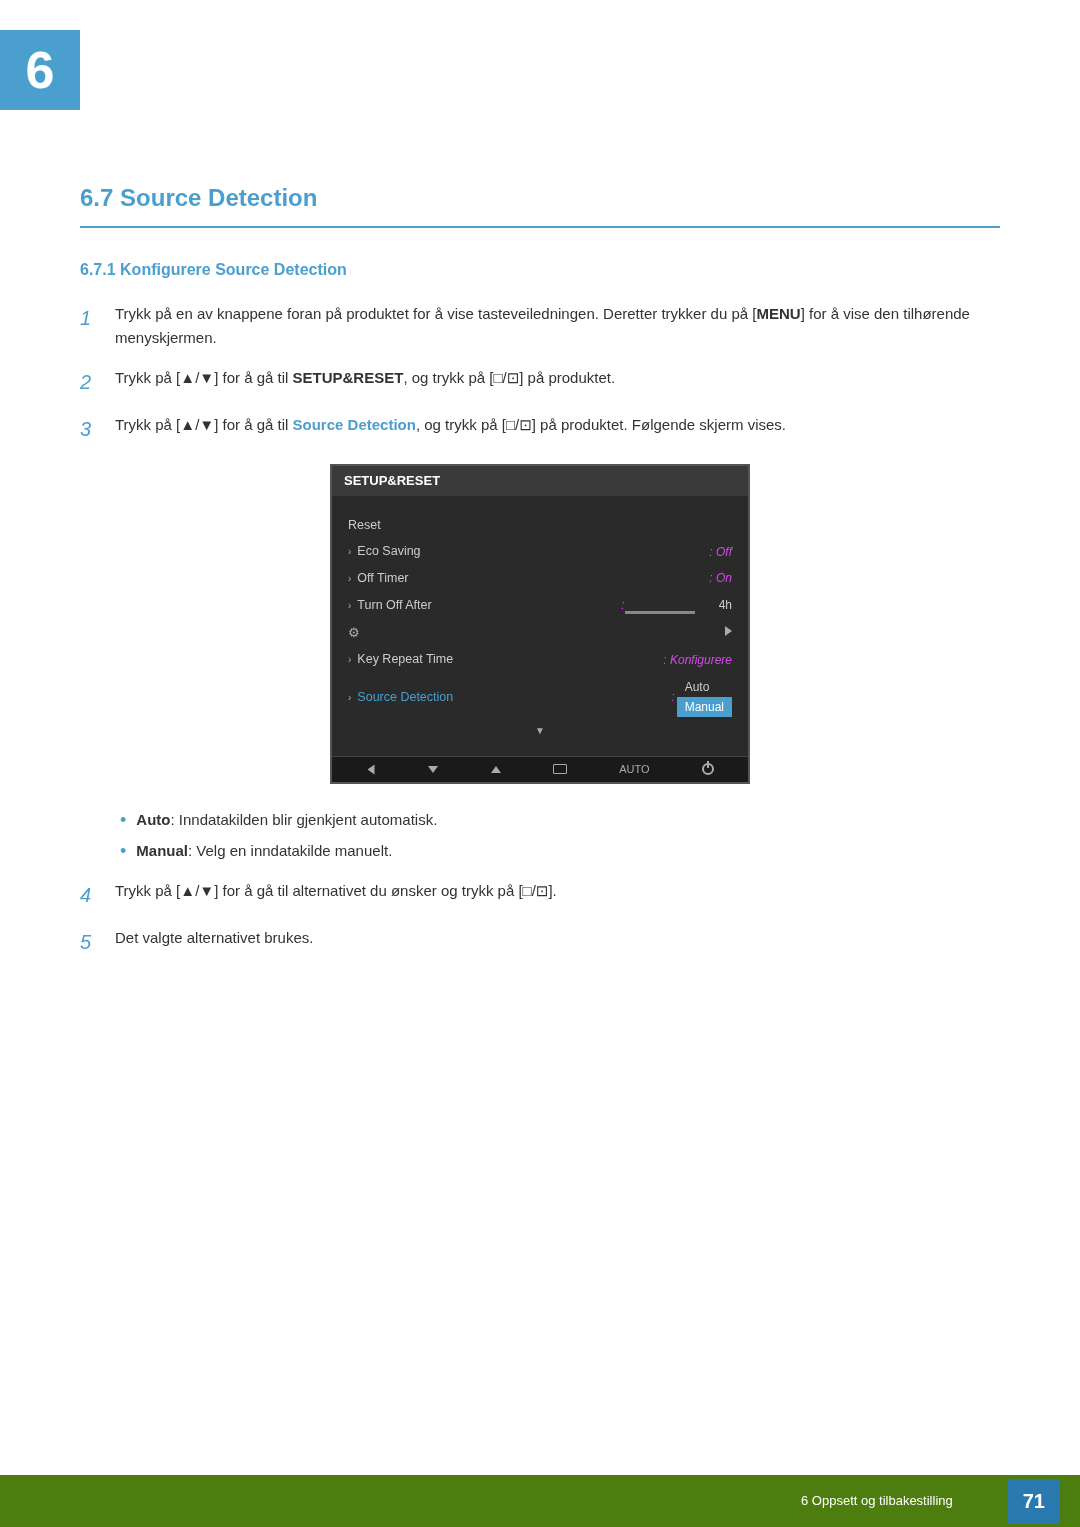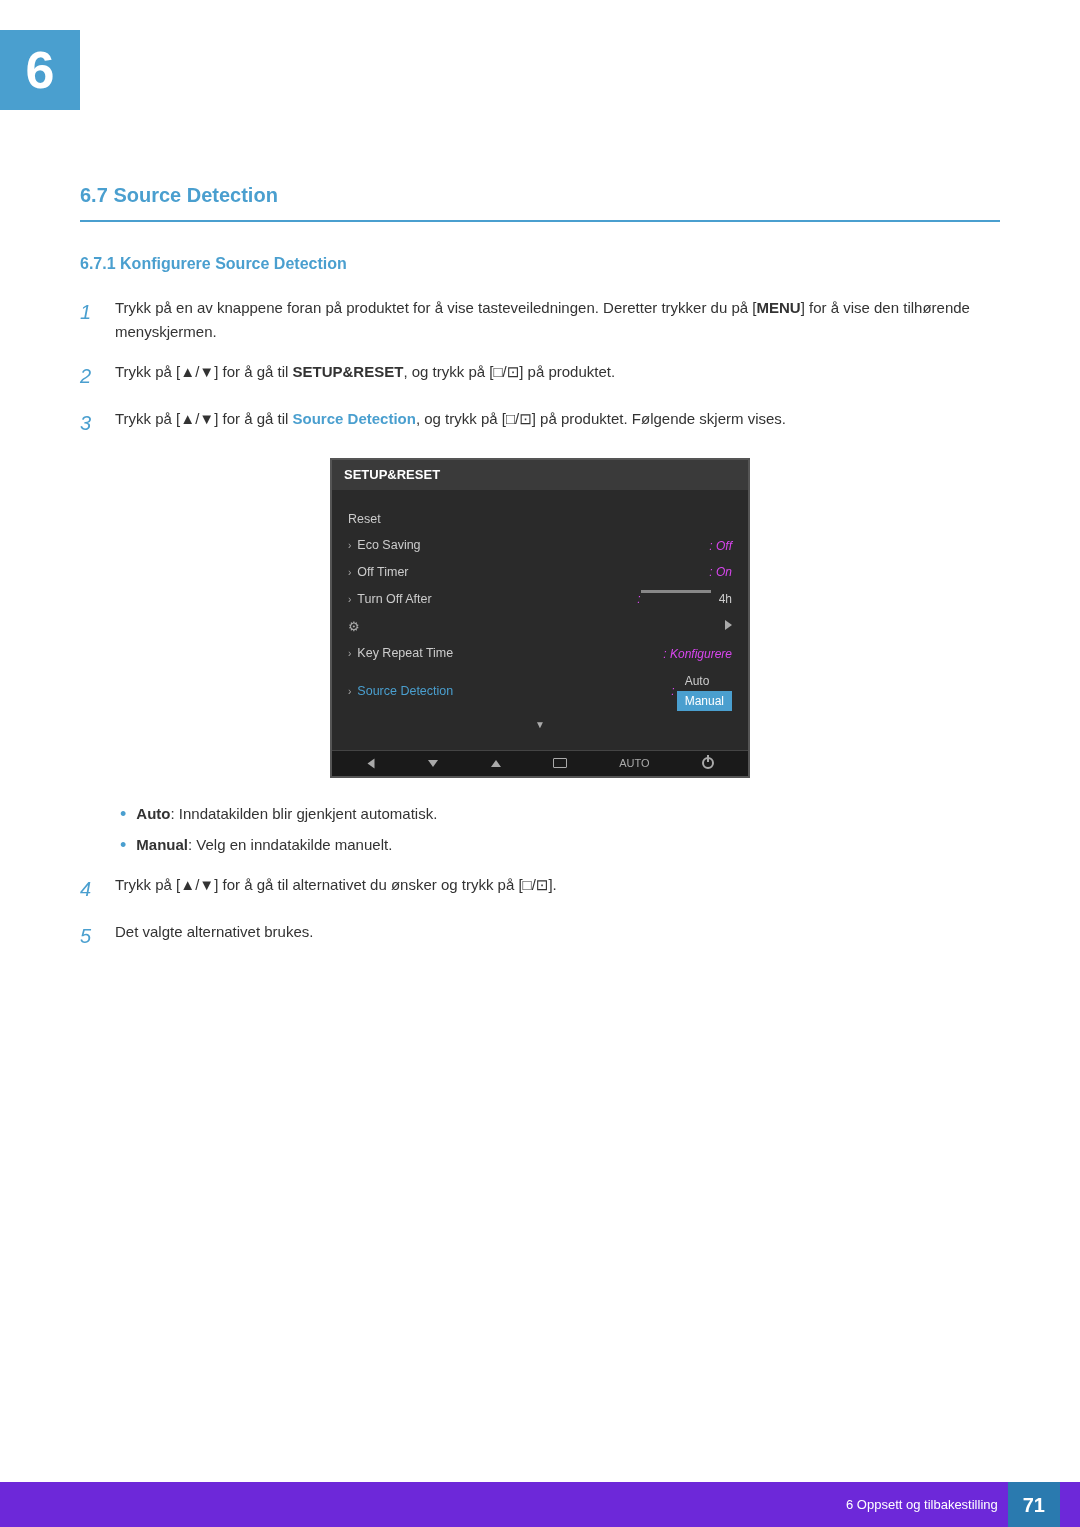--- a/index.html
+++ b/index.html
@@ -61,21 +61,21 @@
     }
 
     
     .content {
       padding: 20px 80px 80px 80px;
     }
 
     
     .section-heading {
       color: #4a9fcf;
-      font-size: 20px;
+      font-size: 24px;
       font-weight: bold;
       margin-top: 20px;
       margin-bottom: 20px;
       padding-bottom: 10px;
       border-bottom: 2px solid #4a9fcf;
     }
 
     
     .subsection-heading {
       color: #4a9fcf;
@@ -296,22 +296,22 @@
       line-height: 1.5;
     }
 
     
     .page-footer {
       position: fixed;
       bottom: 0;
       left: 0;
       right: 0;
       width: 1080px;
-      height: 45px;
-      background: #6d28d9;
+      height: 52px;
+      background: #4d7c0f;
       display: flex;
       align-items: center;
       justify-content: flex-end;
       padding-right: 20px;
     }
 
     .footer-content {
       display: flex;
       align-items: center;
       gap: 0;
@@ -325,41 +325,42 @@
 
     .footer-page-number {
       background: #2a7aaf;
       color: #ffffff;
       font-size: 20px;
       font-weight: bold;
       padding: 0 15px;
       height: 45px;
       display: flex;
       align-items: center;
+      margin-left: 45px;
     }
 
     .arrow-right {
       display: inline-block;
       width: 0; height: 0;
       border-top: 5px solid transparent;
       border-bottom: 5px solid transparent;
       border-left: 7px solid #aaa;
       margin-left: 4px;
     }
 
     .value-4h {
       color: #cccccc;
       font-size: 12px;
       margin-left: 4px;
     }
 
     .slider-container {
       display: flex;
-      align-items: flex-start;
-      gap: 4px;
+      align-items: flex-end;
+      gap: 20px;
     }
   </style>
 </head>
 <body>
 
 <div class="chapter-header">
   <div class="chapter-number-block">
     <span class="chapter-number">6</span>
   </div>
 </div>

